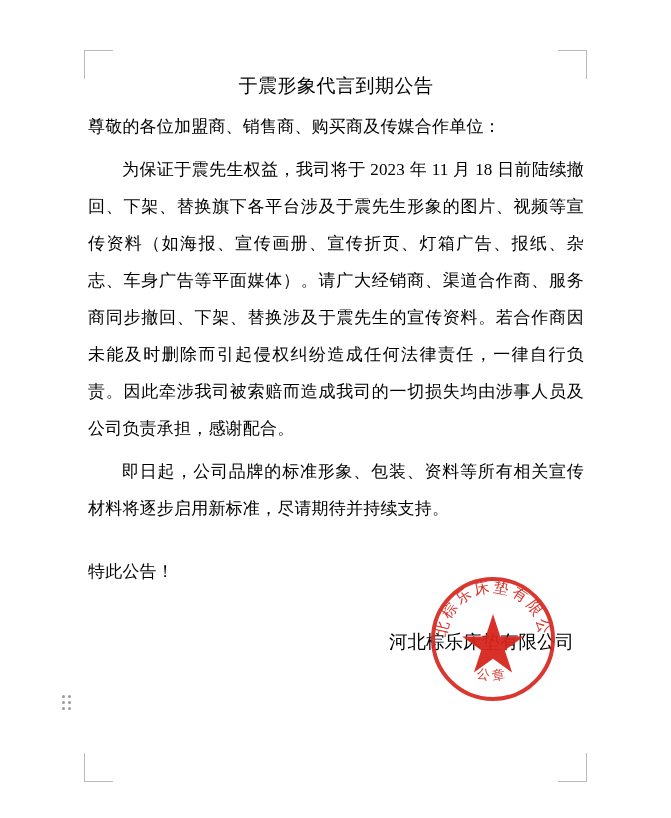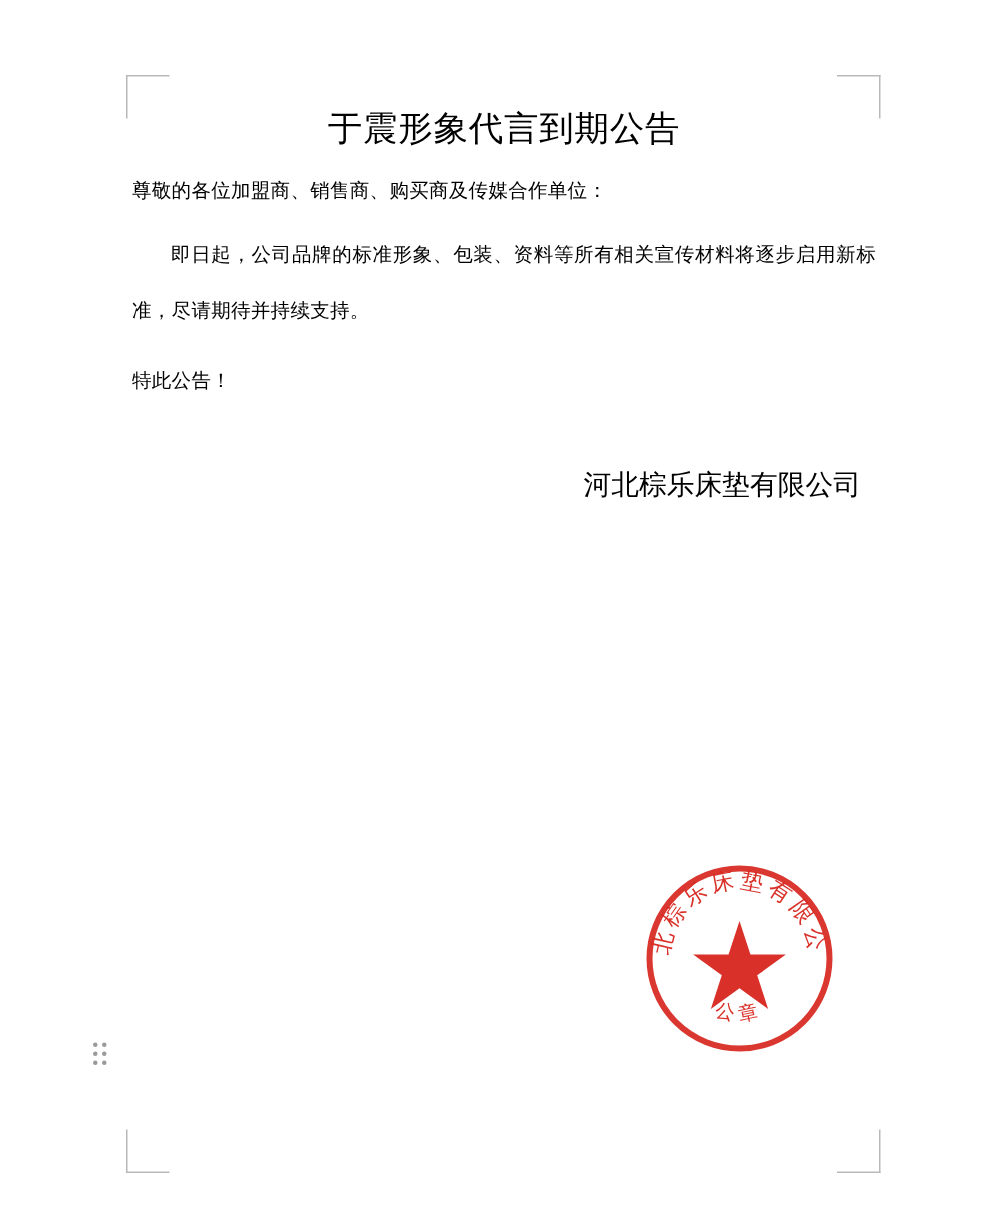--- a/index.html
+++ b/index.html
@@ -51,29 +51,29 @@
   .page {
     position: absolute;
     left: 88px;
     top: 60px;
     width: 496px;
     height: 700px;
   }
 
   .doc-title {
     text-align: center;
-    font-size: 23px;
+    font-size: 19px;
     line-height: 28px;
     letter-spacing: 0.5px;
     margin: 12px 0 8px 0;
     font-weight: normal;
   }
 
   p.para {
-    font-size: 13px;
+    font-size: 17px;
     line-height: 37px;
     margin: 0 0 0 0;
     text-align: justify;
     text-justify: inter-ideograph;
     letter-spacing: 0.2px;
   }
   p.indent { text-indent: 2em; }
   p.gap-top { margin-top: 6px; }
 
   .signature {
@@ -115,24 +115,25 @@
   <i></i>
 </div>
 
 <div class="page">
 
   <h1 class="doc-title">于震形象代言到期公告</h1>
 
   <p class="para">尊敬的各位加盟商、销售商、购买商及传媒合作单位：</p>
 
 
+  <p class="para indent gap-top">为保证于震先生权益，我司将于 2023 年 11 月 18 日前陆续撤回、下架、替换旗下各平台涉及于震先生形象的图片、视频等宣传资料（如海报、宣传画册、宣传折页、灯箱广告、报纸、杂志、车身广告等平面媒体）。请广大经销商、渠道合作商、服务商同步撤回、下架、替换涉及于震先生的宣传资料。若合作商因未能及时删除而引起侵权纠纷造成任何法律责任，一律自行负责。因此牵涉我司被索赔而造成我司的一切损失均由涉事人员及公司负责承担，感谢配合。</p>
 
   <p class="para indent gap-top">即日起，公司品牌的标准形象、包装、资料等所有相关宣传材料将逐步启用新标准，尽请期待并持续支持。</p>
 
-  <p class="para gap-top" style="margin-top:10px">特此公告！</p>
+  <p class="para gap-top" style="margin-top:26px">特此公告！</p>
 
   <div class="signature">
     <div>河北棕乐床垫有限公司</div>
   </div>
 
   <div class="seal">
     <svg width="138" height="138" viewBox="0 0 138 138" xmlns="http://www.w3.org/2000/svg">
       <defs>
         <path id="sealTopArc" d="M 22,69 A 47,47 0 0 1 116,69"></path>
         <path id="sealBottomArc" d="M 28,69 A 41,41 0 0 0 110,69"></path>

